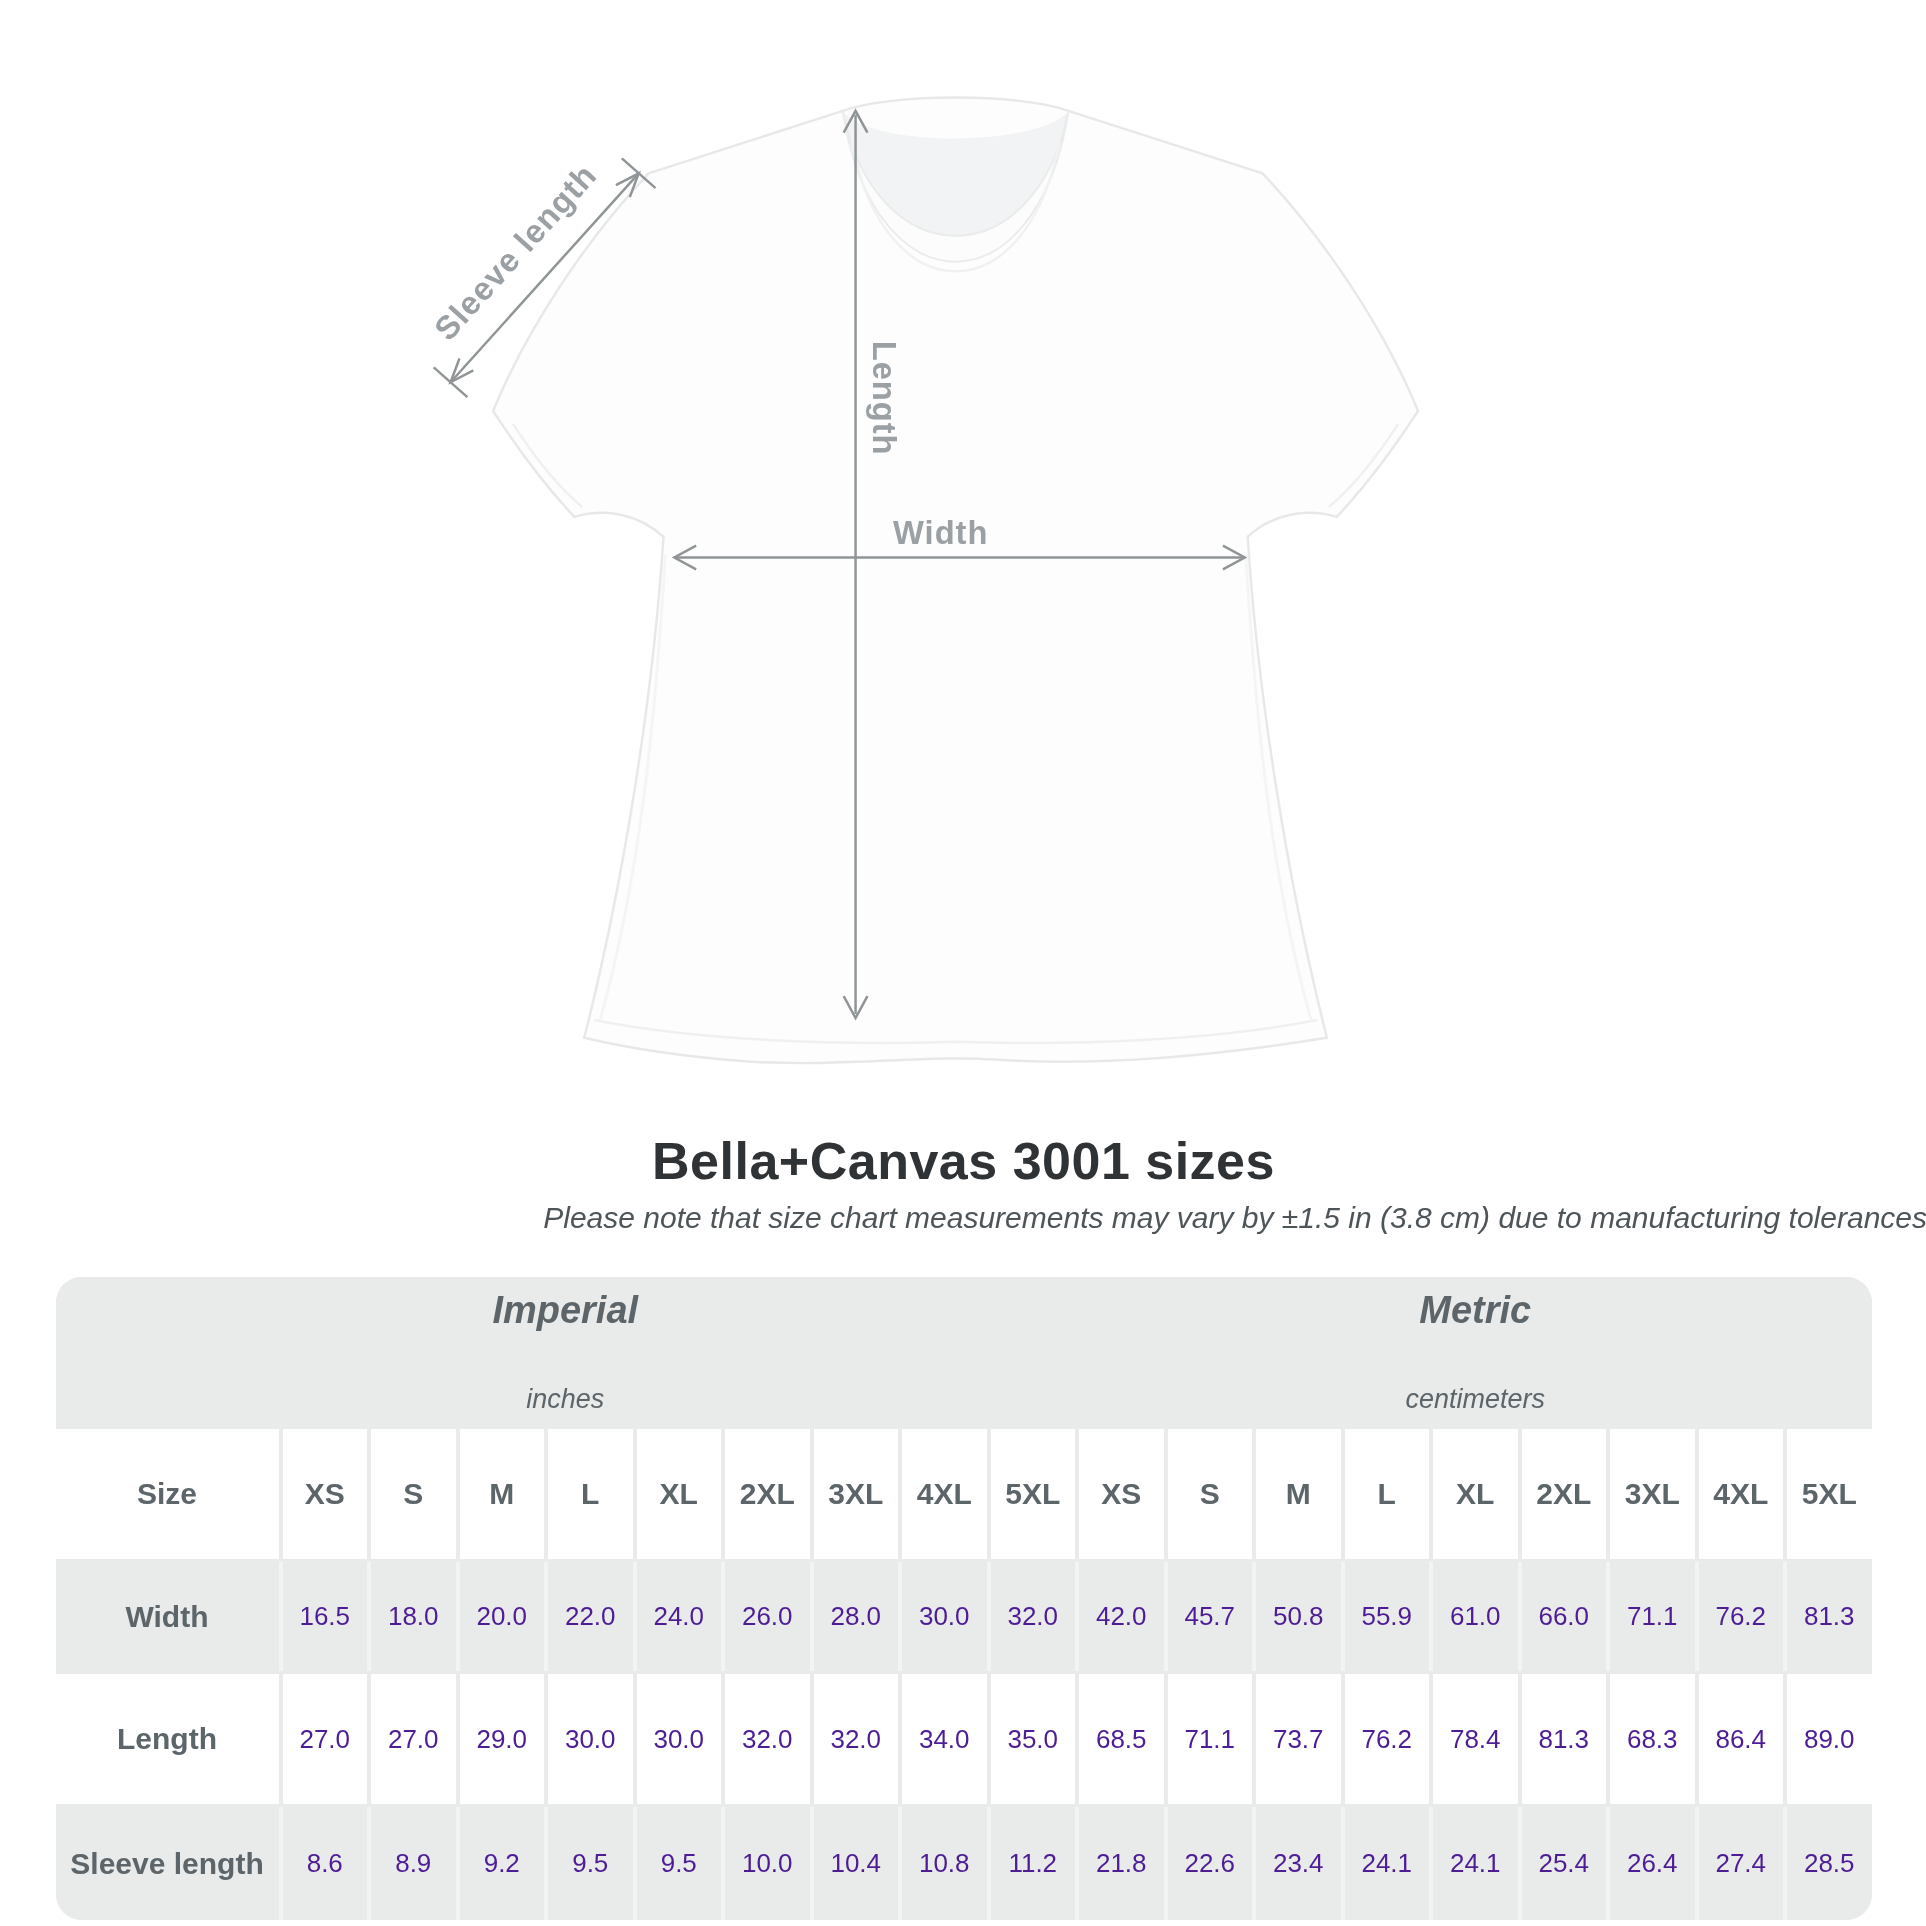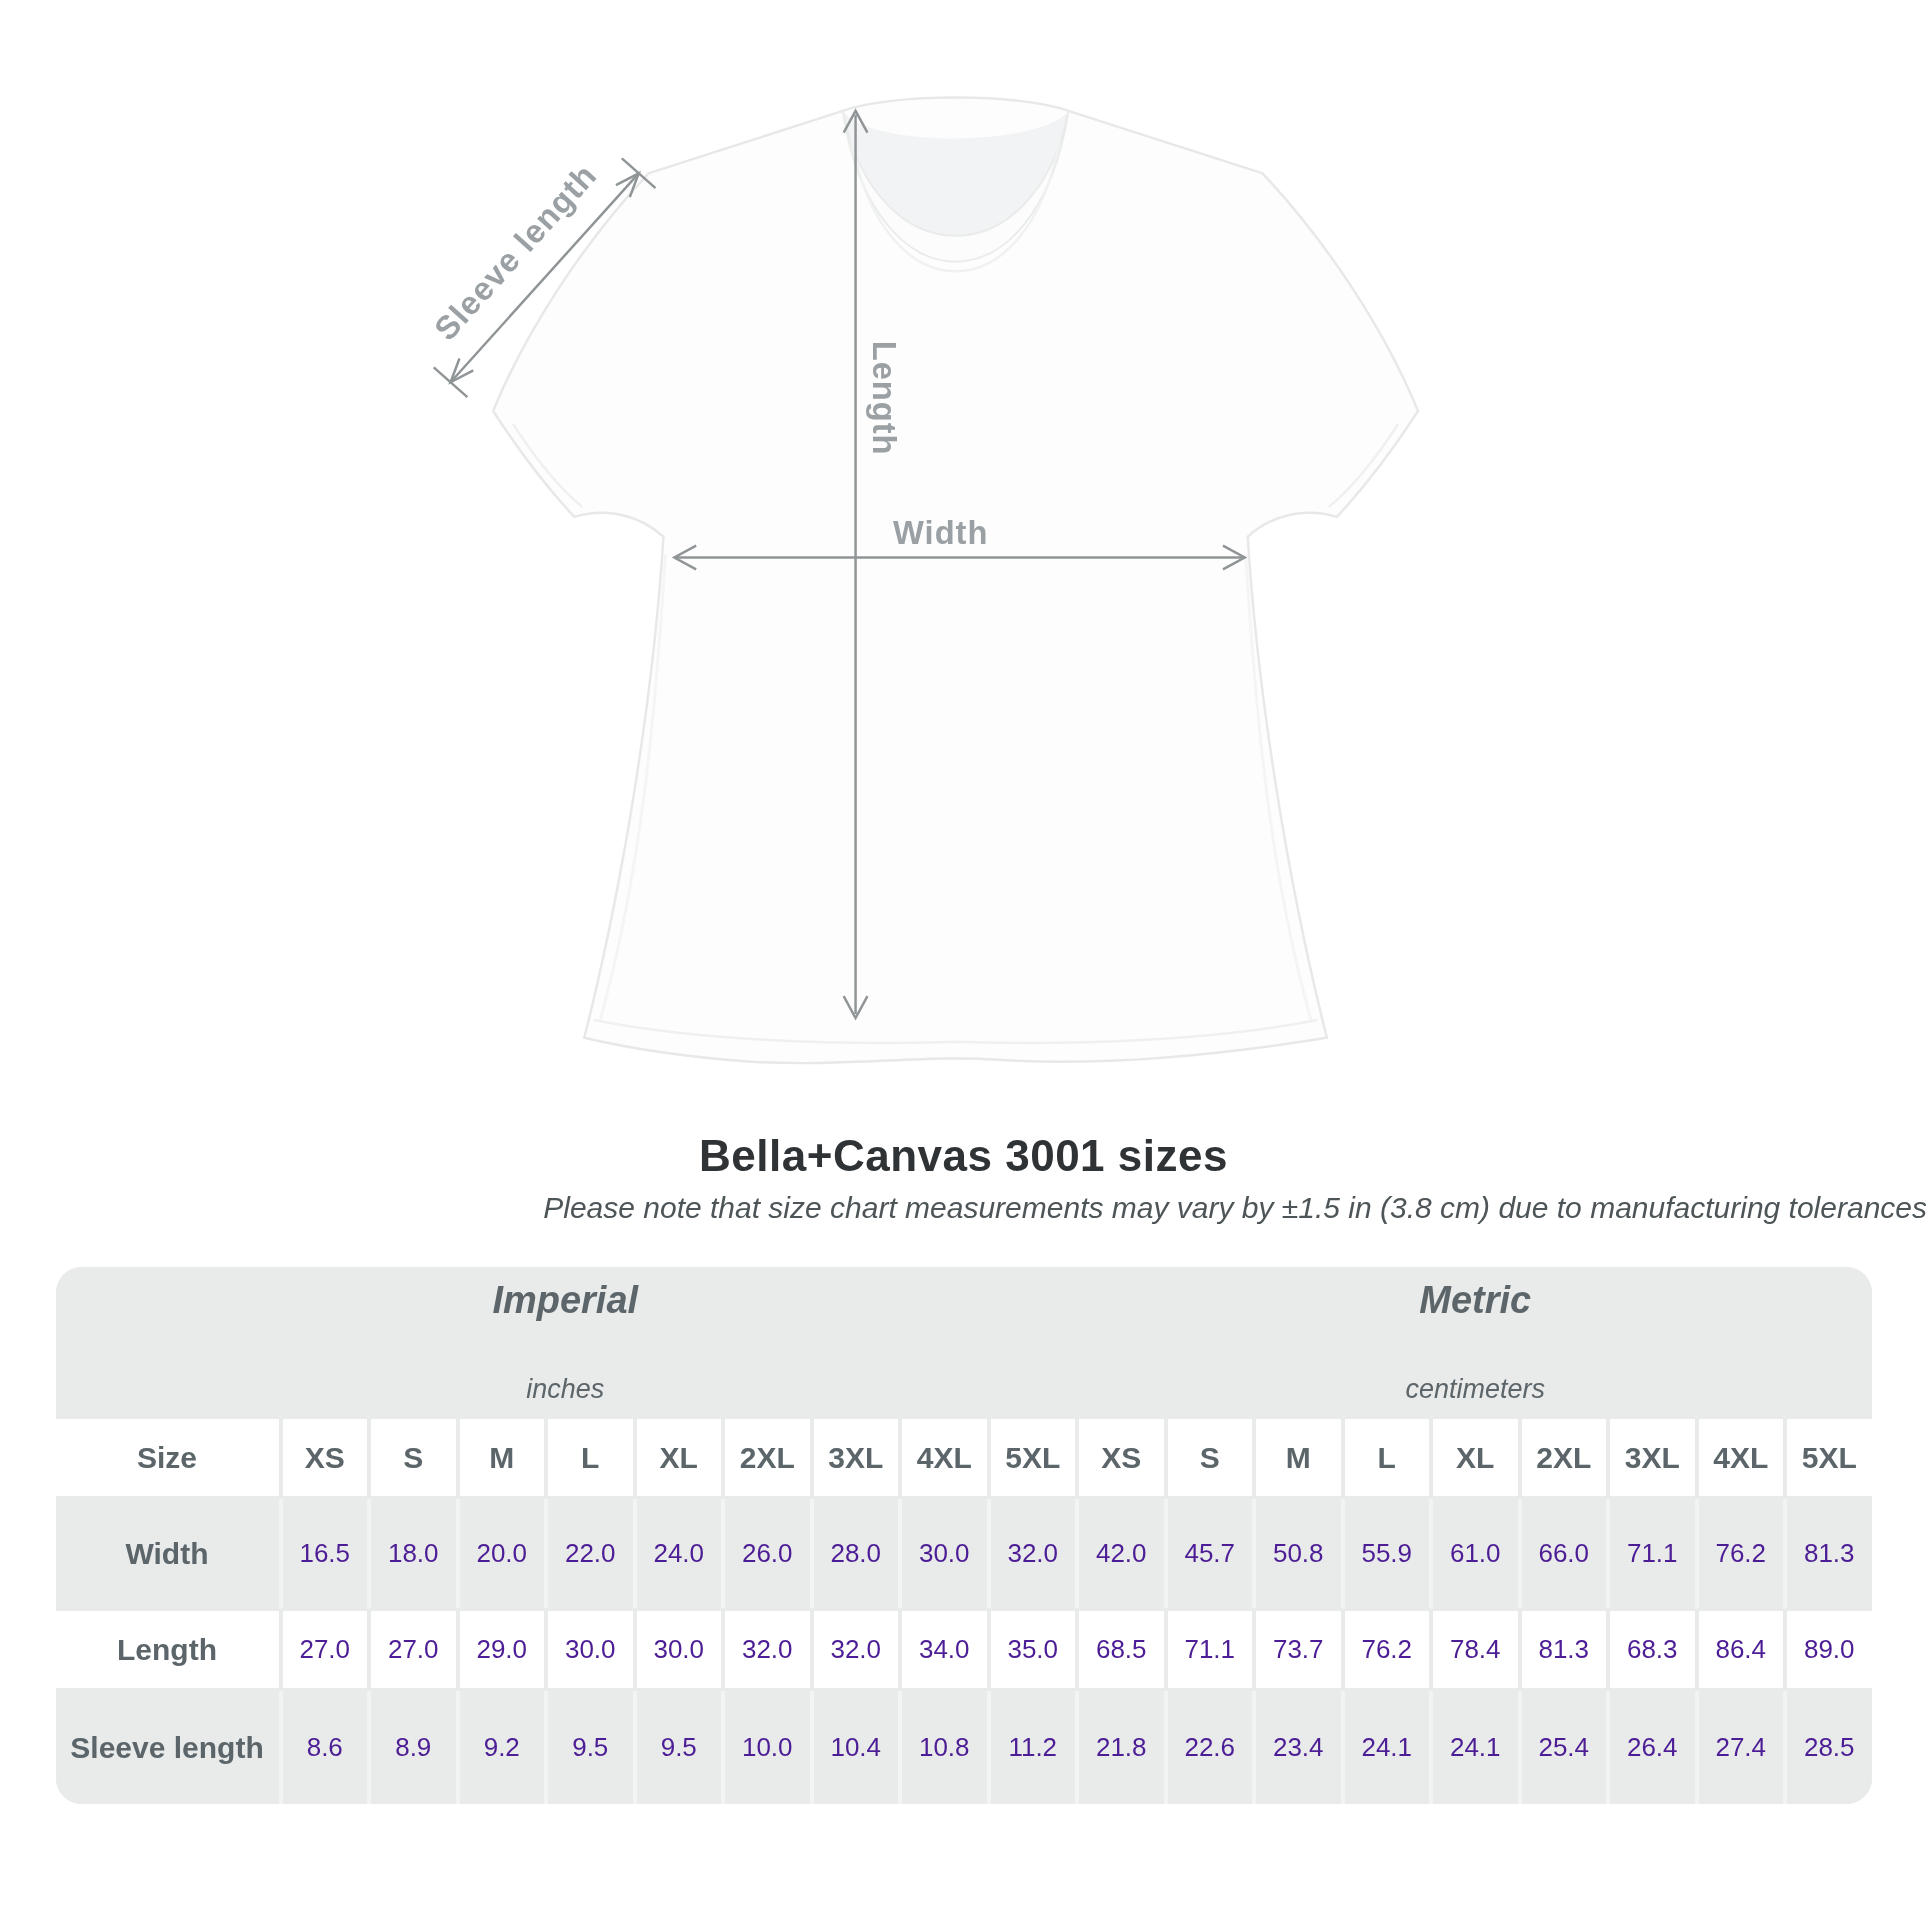--- a/index.html
+++ b/index.html
@@ -12,21 +12,21 @@
   
   .diagram{position:relative;width:1927px;height:1117px;}
   .diagram svg{position:absolute;left:0;top:0;}
   .svg-label{
     font-family:"Liberation Sans", sans-serif;
     font-weight:bold;font-size:33px;fill:#9aa0a3;letter-spacing:1px;
   }
   
   .page-title{
     margin:14px 0 0;text-align:center;
-    font-size:44px;font-weight:bold;color:#2f3335;letter-spacing:0.5px;
+    font-size:52px;font-weight:bold;color:#2f3335;letter-spacing:0.5px;
   }
   .page-subtitle{
     margin:10px 0 0;text-align:right;
     font-size:30px;font-style:italic;color:#4e5558;
   }
   
   .size-table{
     width:1816px;margin:42px auto 0;
     background:#e9eaea;border-radius:26px;overflow:hidden;
   }
@@ -42,21 +42,21 @@
     background:#e9eaea;
     gap:44px;
   }
   .group-imperial{grid-column:1 / 11;}
   .group-metric{grid-column:11 / 20;}
   .group-name{font-size:38px;font-weight:bold;font-style:italic;color:#5c666a;}
   .group-unit{font-size:27px;font-style:italic;color:#5c666a;margin-top:8px;}
   .row{height:109px;}
   .row-white{background:#e9eaea;}
   .row-white .cell{background:#ffffff;}
-  .row-white{margin:3px 0;height:77px;}
+  .row-white{margin:3px 0;height:130px;}
   .row-gray{background:#f2f3f3;}
   .row-gray .cell{background:#e9eaea;}
   .row-last{height:113px;}
   .cell{
     display:flex;align-items:center;justify-content:center;
   }
   .head-cell{font-size:30px;font-weight:bold;color:#5c666a;}
   .label-cell{font-size:30px;font-weight:bold;color:#5c666a;}
   .value-cell{font-size:26px;color:#4c1d95;}
 </style>

